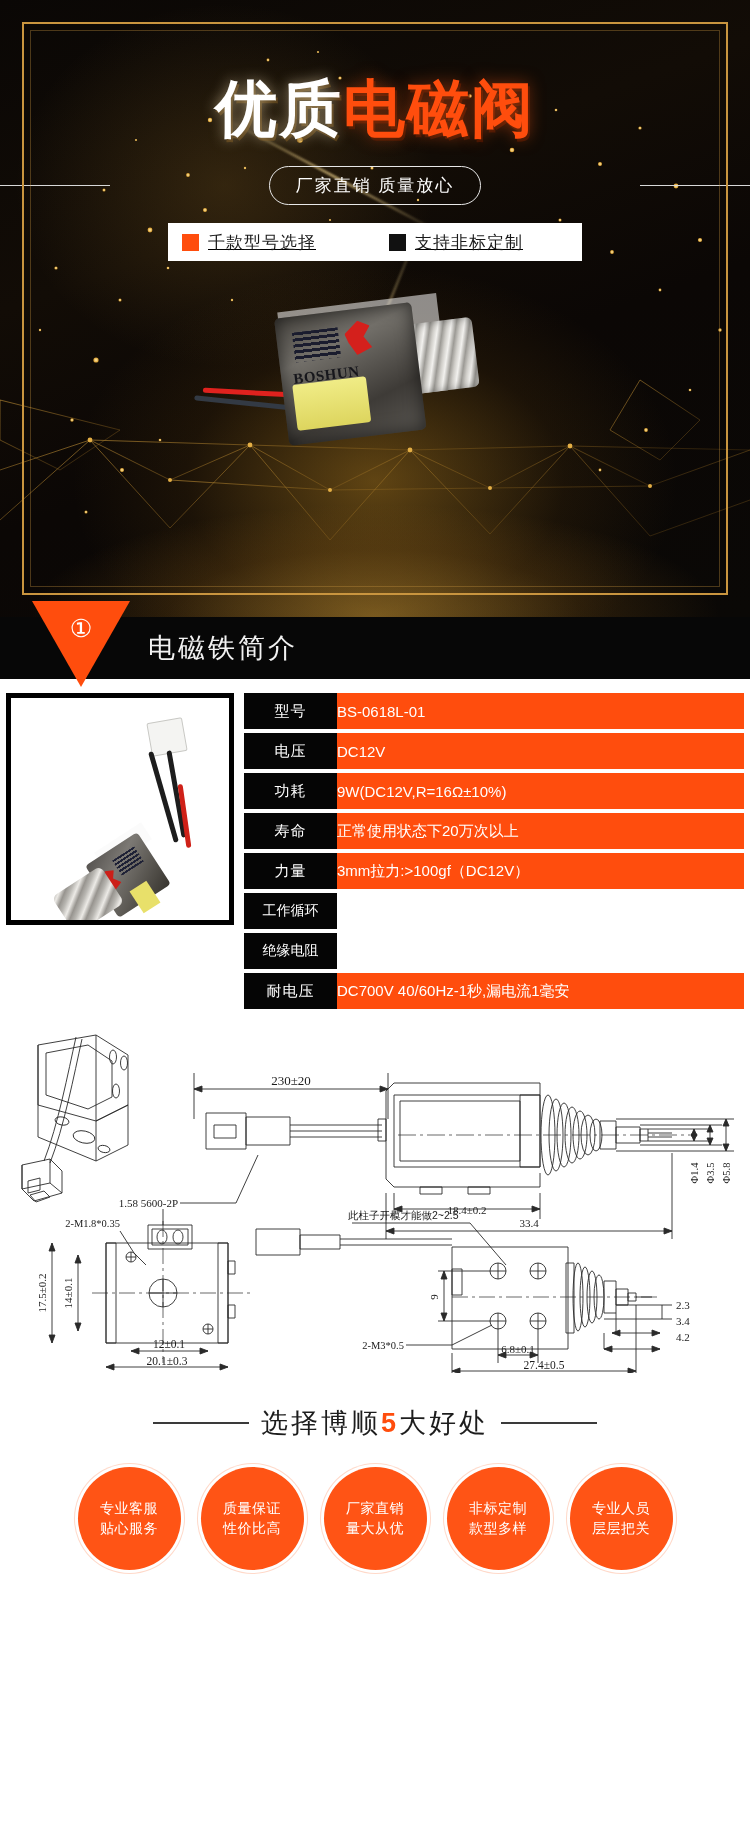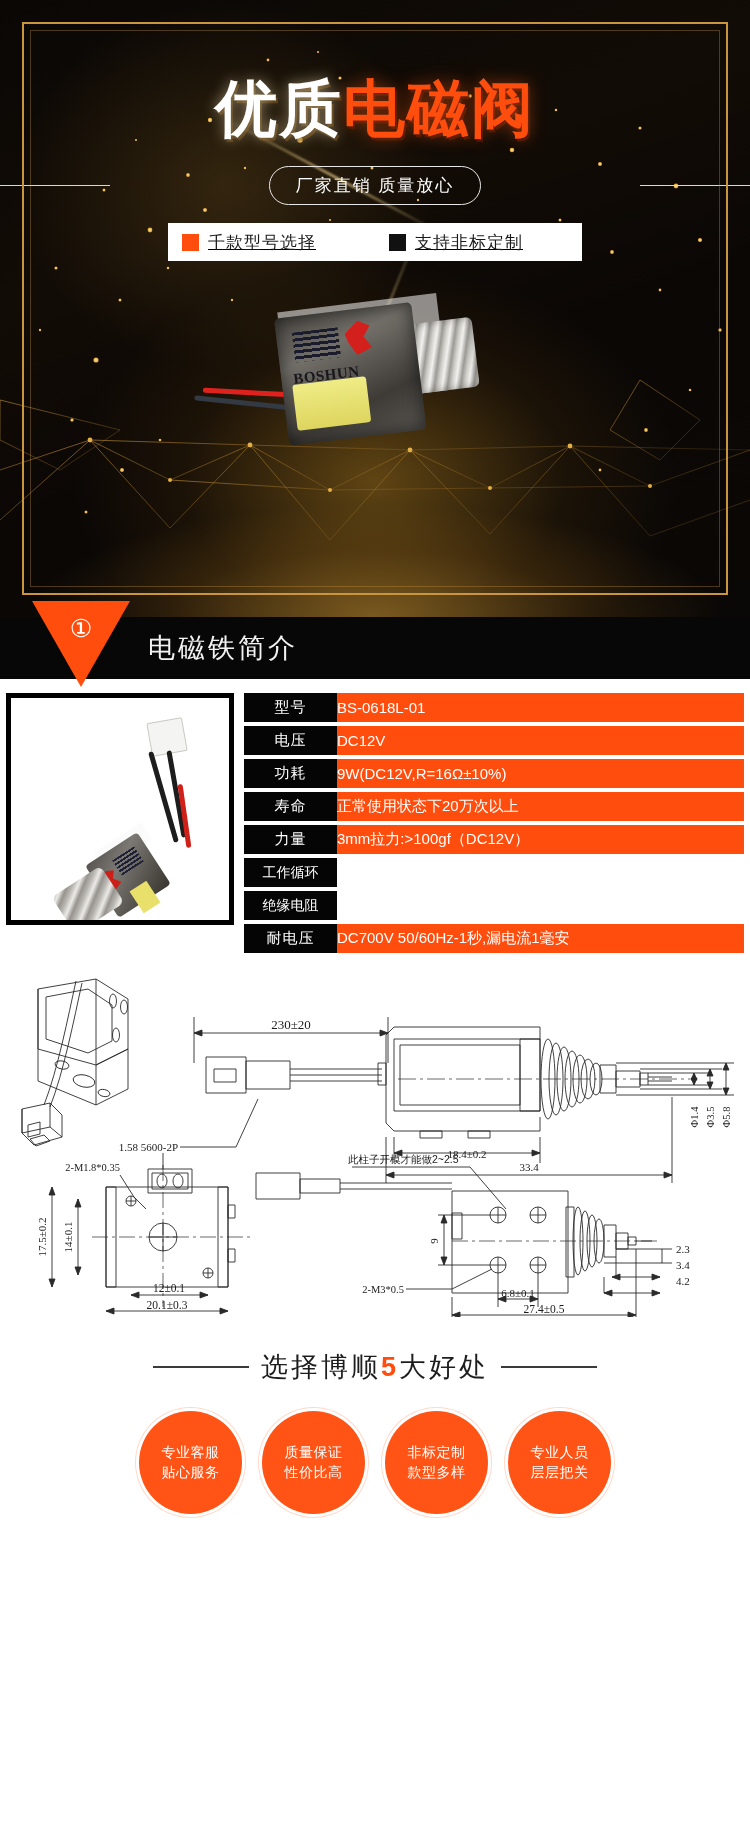--- a/index.html
+++ b/index.html
@@ -297,21 +297,21 @@
     flex: 1;
     margin-left: 10px;
     margin-right: 6px;
     display: flex;
     flex-direction: column;
     gap: 4px;
     justify-content: space-between;
   }
   .spec-row {
     display: flex;
-    height: 29px;
+    height: 36px;
     align-items: stretch;
   }
   .spec-key {
     width: 93px;
     flex: 0 0 93px;
     background: #050505;
     color: #ffffff;
     font-size: 15px;
     display: flex;
     align-items: center;
@@ -552,21 +552,21 @@
         <div class="spec-val">3mm拉力:&gt;100gf（DC12V）</div>
       </div>
       <div class="spec-row">
         <div class="spec-key narrow">工作循环</div>
       </div>
       <div class="spec-row">
         <div class="spec-key narrow">绝缘电阻</div>
       </div>
       <div class="spec-row">
         <div class="spec-key">耐电压</div>
-        <div class="spec-val">DC700V 50/60Hz-1秒,漏电流1毫安</div>
+        <div class="spec-val">DC700V 40/60Hz-1秒,漏电流1毫安</div>
       </div>
     </div>
   </div>
 
   <div class="tech-wrap">
     <svg class="tech-svg" width="750" height="340" viewBox="0 0 750 340">
       <g stroke="#2a2a2a" fill="none" stroke-width="0.9" stroke-linejoin="round">
 
         <g>
           <path d="M38,12 L96,2 L128,22 L128,72 L96,88 L38,72 Z"></path>
@@ -826,20 +826,24 @@
     <div class="ben-circles">
       <div class="ben-circle">
         <div class="l1">专业客服</div>
         <div class="l2">贴心服务</div>
       </div>
       <div class="ben-circle">
         <div class="l1">质量保证</div>
         <div class="l2">性价比高</div>
       </div>
       <div class="ben-circle">
+        <div class="l1">厂家直销</div>
+        <div class="l2">量大从优</div>
+      </div>
+      <div class="ben-circle">
         <div class="l1">非标定制</div>
         <div class="l2">款型多样</div>
       </div>
       <div class="ben-circle">
         <div class="l1">专业人员</div>
         <div class="l2">层层把关</div>
       </div>
     </div>
   </div>
 

